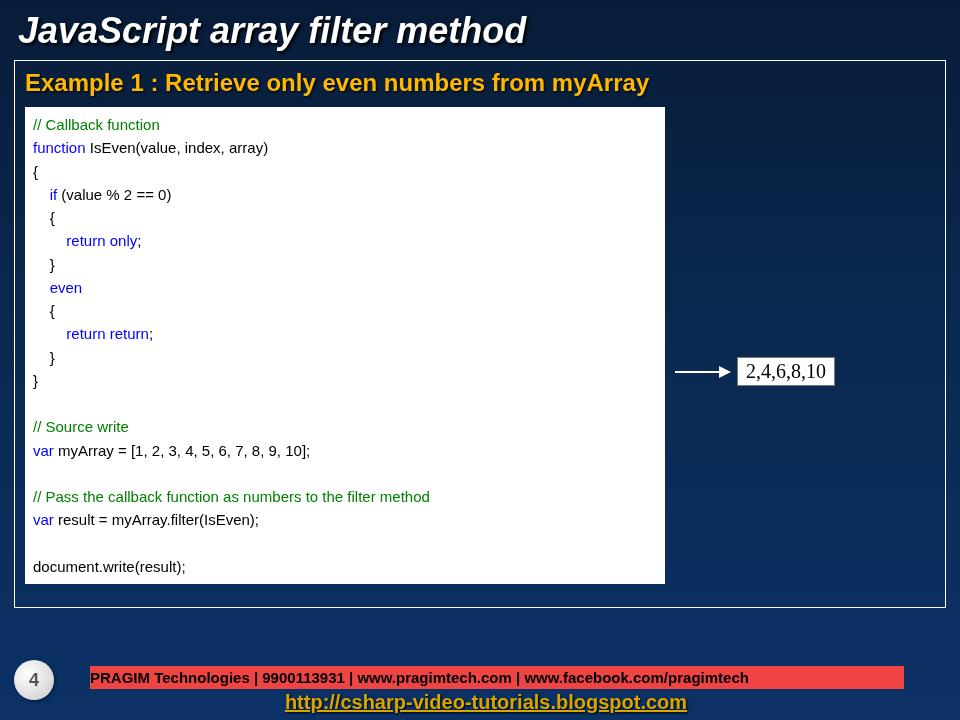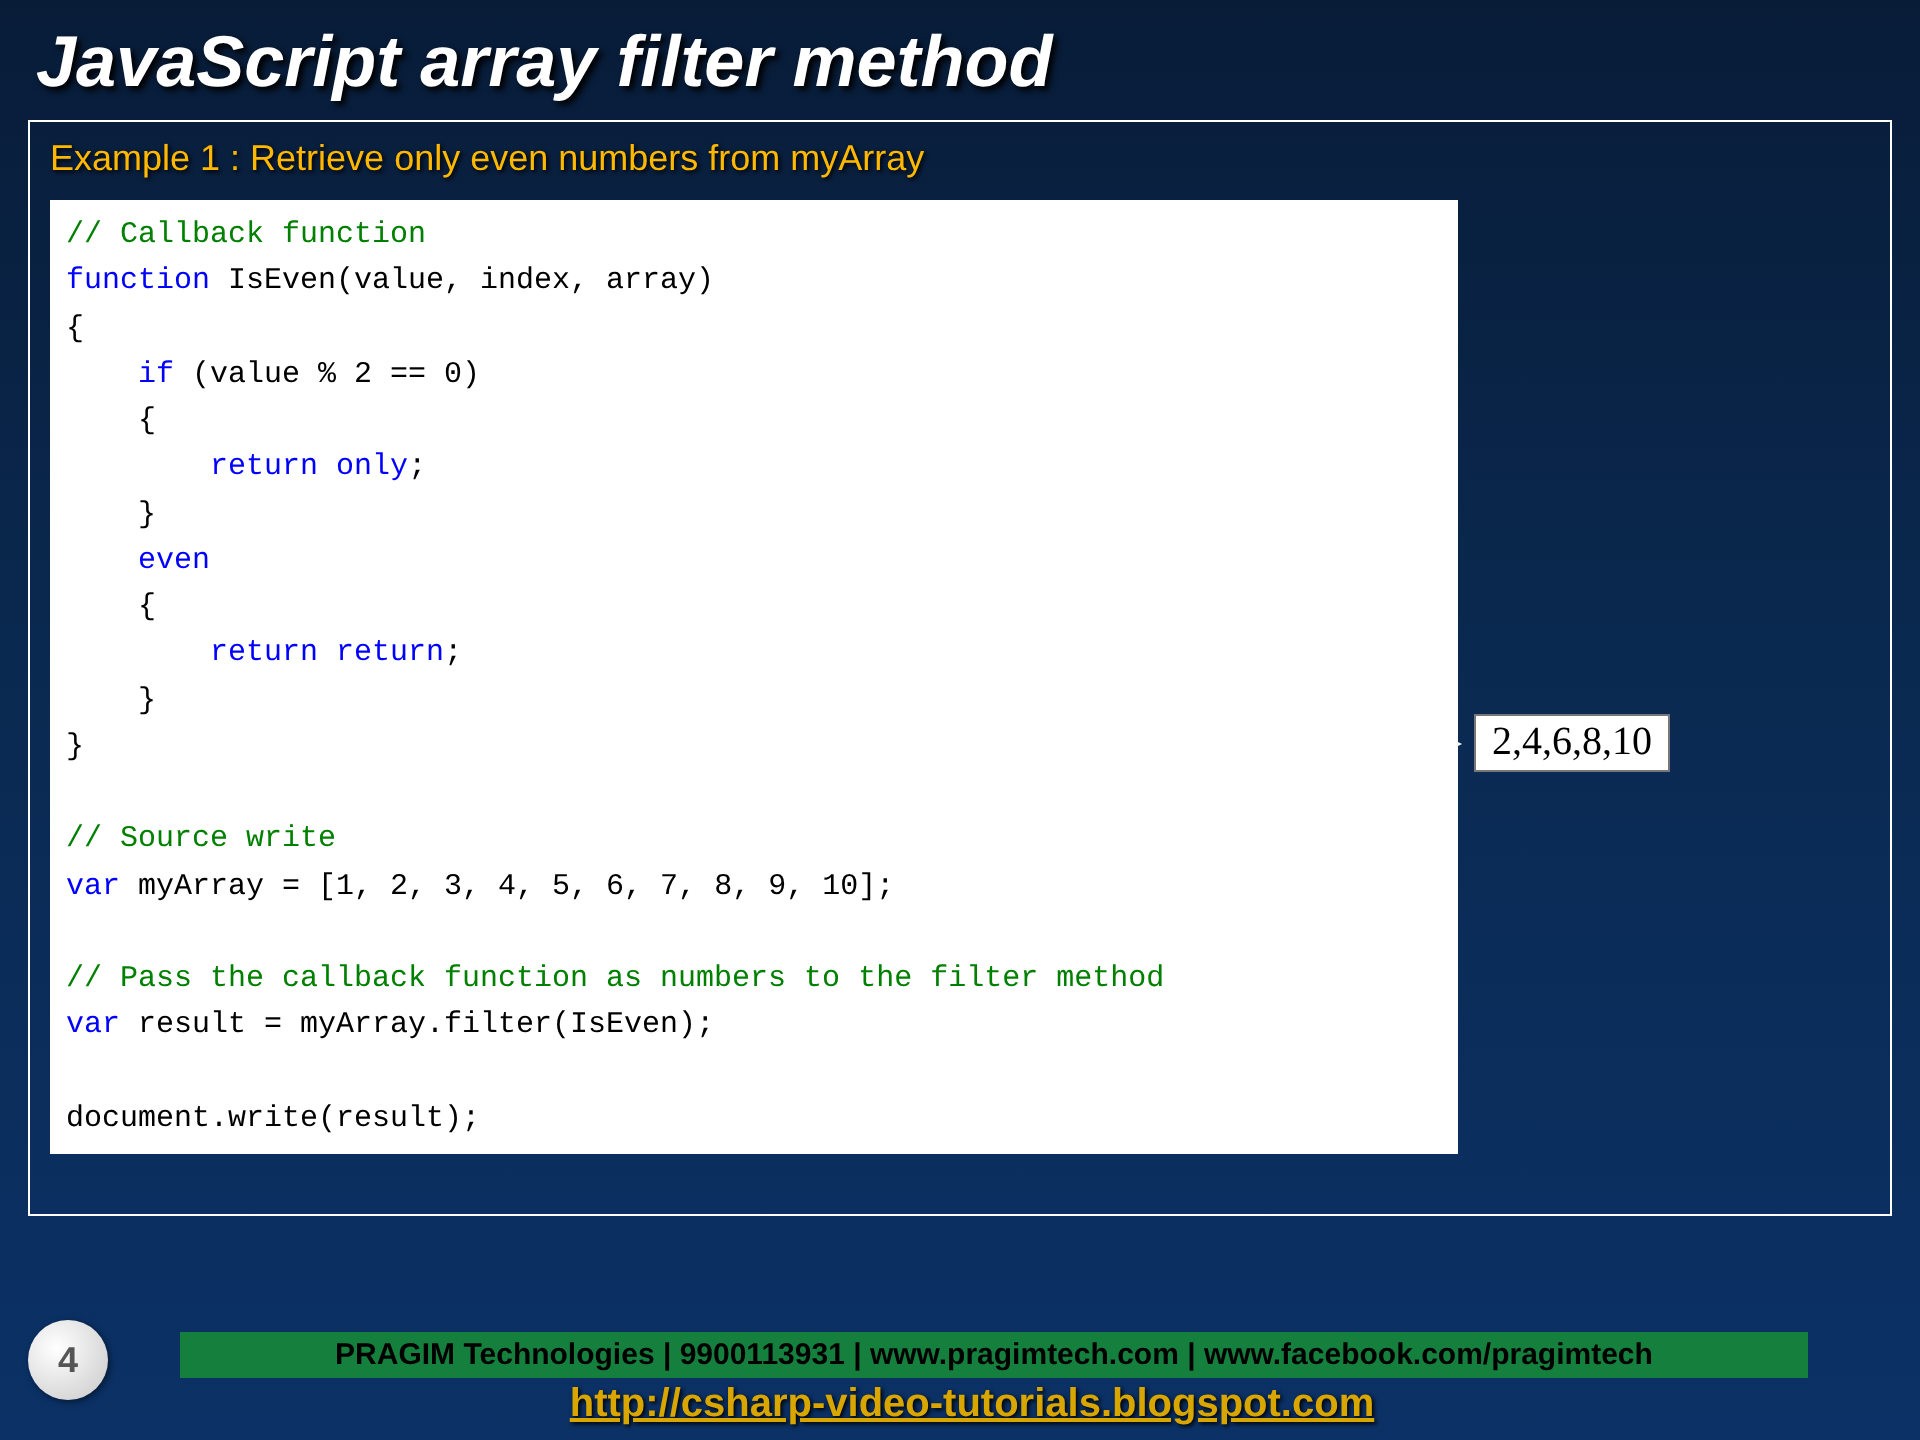--- a/index.html
+++ b/index.html
@@ -20,34 +20,34 @@
     font-style: italic;
   }
   .content-box {
     margin: 0 14px;
     border: 1px solid #fff;
     padding: 8px 10px 14px 10px;
     position: relative;
     height: 548px;
   }
   .example-title {
-    font-size: 18px;
-    font-weight: normal;
+    font-size: 24px;
+    font-weight: bold;
     color: #ffb800;
     text-shadow: 1px 1px 2px #000;
     margin-bottom: 10px;
   }
   .code-block {
     background: #fff;
     color: #000;
-    font-family: Liberation Mono, monospace;
+    font-family: Liberation Sans, sans-serif;
     font-size: 15px;
     line-height: 1.55;
     padding: 6px 8px;
-    width: 704px;
+    width: 640px;
     white-space: pre;
   }
   .code-block .kw { color: #0000ff; }
   .code-block .cm { color: #008000; }
   .output-group {
     position: absolute;
     top: 296px;
     left: 660px;
     display: flex;
     align-items: center;
@@ -71,25 +71,25 @@
     font-size: 20px;
     padding: 2px 8px;
   }
   .footer-area {
     position: absolute;
     bottom: 6px;
     left: 0;
     width: 100%;
   }
   .footer-bar {
-    background: #15803d;
+    background: #ef4444;
     color: #000;
     font-weight: bold;
     font-size: 15px;
-    text-align: center;
+    text-align: left;
     margin: 0 56px 0 90px;
     padding: 3px 0;
   }
   .footer-link {
     text-align: center;
     margin-top: 2px;
     padding-left: 12px;
   }
   .footer-link a {
     color: #d9a600;

